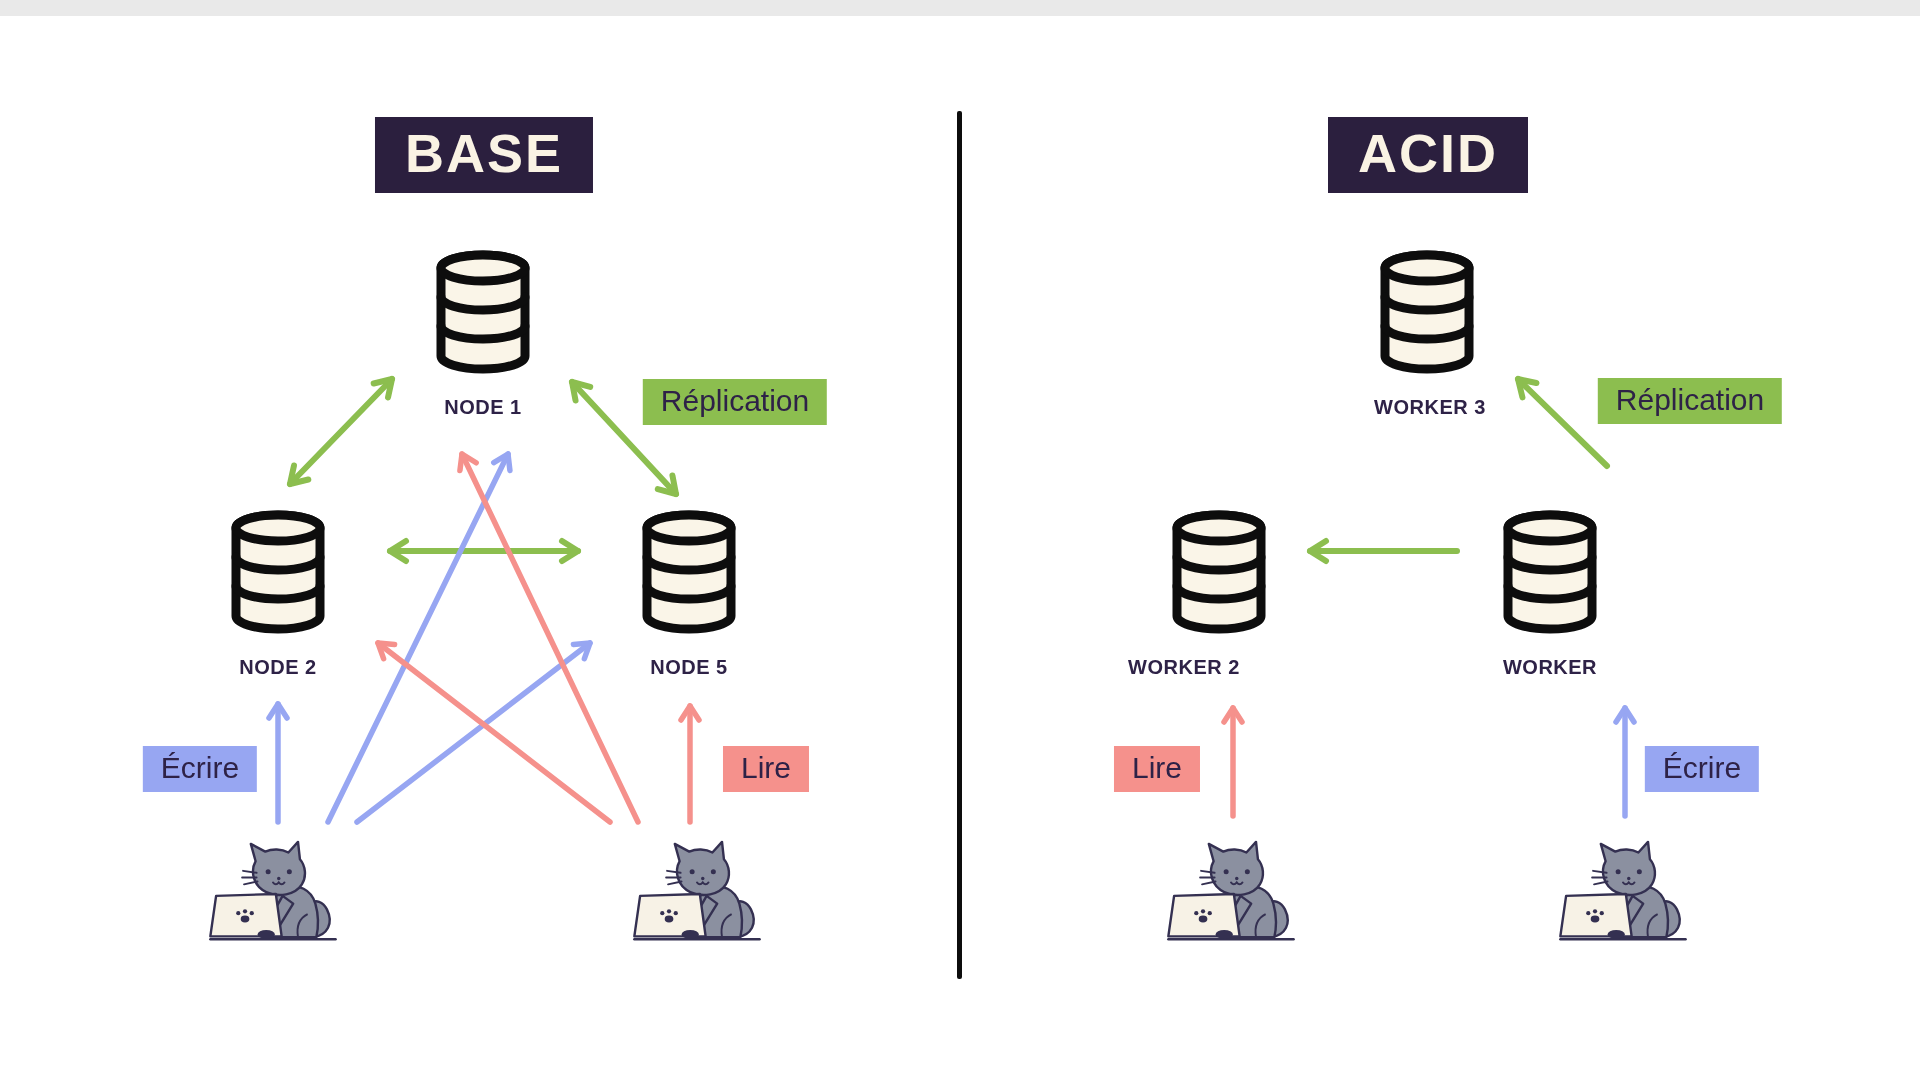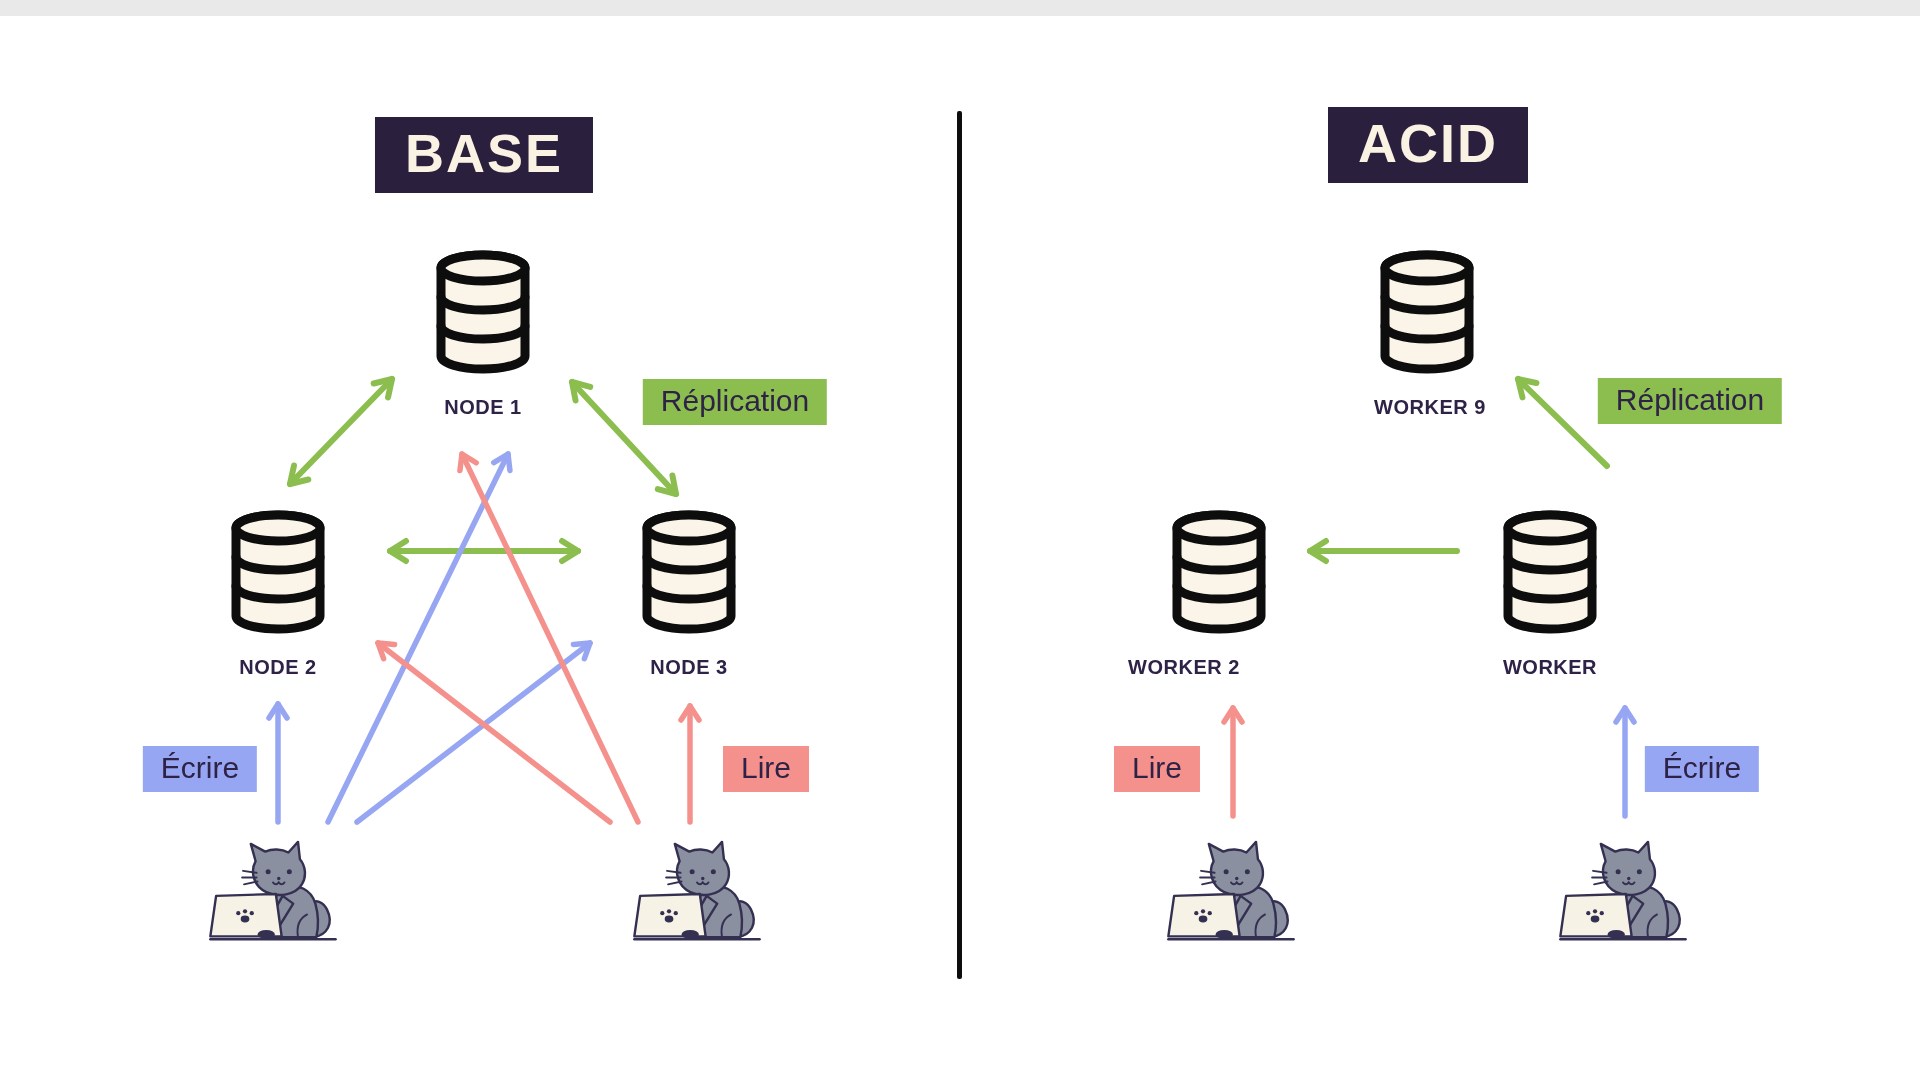--- a/index.html
+++ b/index.html
@@ -137,41 +137,41 @@
   <div class="abs center node-label" style="left:483px;top:391px">NODE 1</div>
 
   <svg class="db" style="left:226px;top:492px">
       <use href="#db"></use>
     </svg>
   <div class="abs center node-label" style="left:278px;top:651px">NODE 2</div>
 
   <svg class="db" style="left:637px;top:492px">
       <use href="#db"></use>
     </svg>
-  <div class="abs center node-label" style="left:689px;top:651px">NODE 3</div>
+  <div class="abs center node-label" style="left:689px;top:651px">NODE 5</div>
 
   <div class="abs center tag green" style="left:735px;top:386px">Réplication</div>
   <div class="abs center tag blue" style="left:200px;top:753px">Écrire</div>
   <div class="abs center tag red" style="left:766px;top:753px">Lire</div>
 
   <svg class="cat" style="left:204px;top:824px">
       <use href="#cat"></use>
     </svg>
   <svg class="cat" style="left:628px;top:824px">
       <use href="#cat"></use>
     </svg>
 
-  <div class="abs center title-badge" style="left:1428px;top:129px">
+  <div class="abs center title-badge" style="left:1428px;top:139px">
     <span>ACID</span>
   </div>
 
   <svg class="db" style="left:1375px;top:232px">
       <use href="#db"></use>
     </svg>
-  <div class="abs center node-label" style="left:1430px;top:391px">WORKER 9</div>
+  <div class="abs center node-label" style="left:1430px;top:391px">WORKER 3</div>
 
   <svg class="db" style="left:1167px;top:492px">
       <use href="#db"></use>
     </svg>
   <div class="abs center node-label" style="left:1184px;top:651px">WORKER 2</div>
 
   <svg class="db" style="left:1498px;top:492px">
       <use href="#db"></use>
     </svg>
   <div class="abs center node-label" style="left:1550px;top:651px">WORKER</div>

